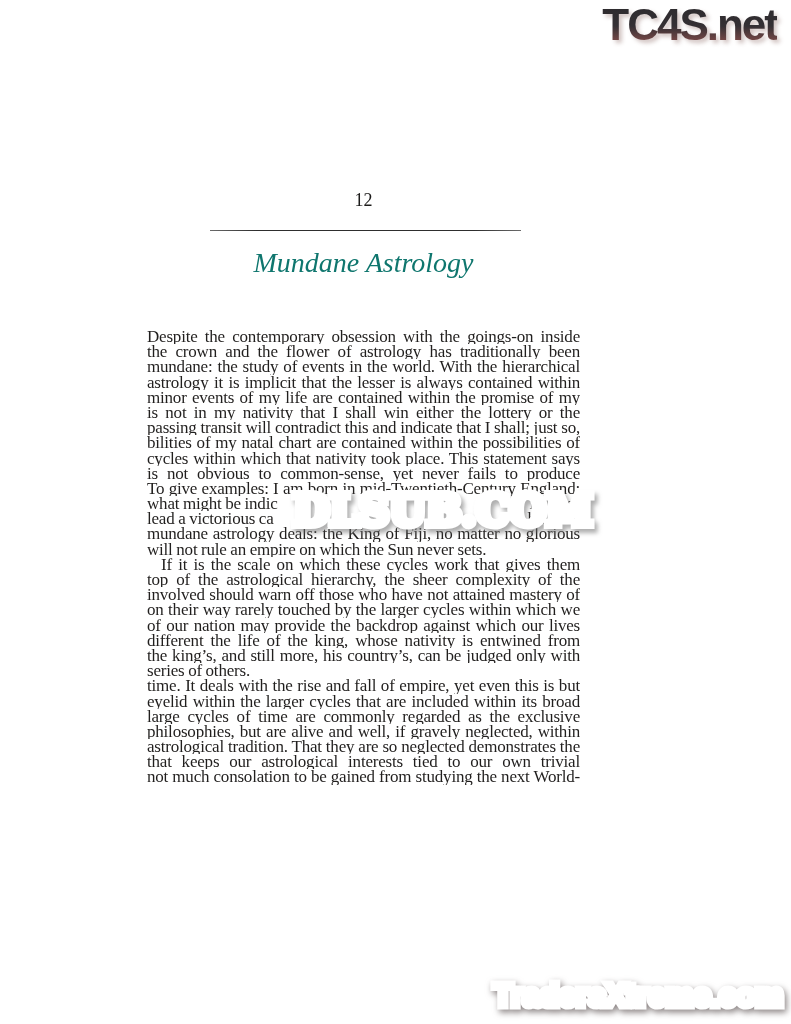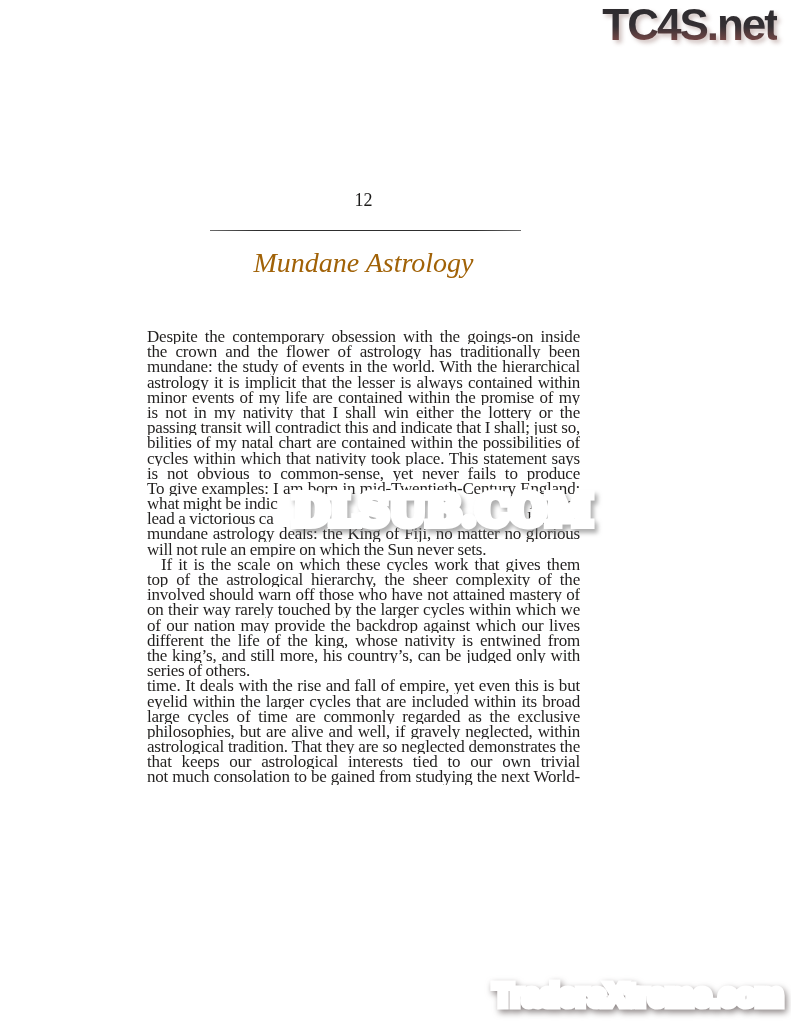--- a/index.html
+++ b/index.html
@@ -49,21 +49,21 @@
     background: linear-gradient(90deg, #6b6b6b, #2e2e2e 15%, #2e2e2e 85%, #6b6b6b);
   }
   .chapter-title {
     position: absolute;
     top: 247px;
     left: 147px;
     width: 433px;
     text-align: center;
     font-style: italic;
     font-size: 28px;
-    color: #a16207;
+    color: #0f766e;
   }
 
   
   .body-text {
     position: absolute;
     left: 147px;
     top: 329px;
     width: 433px;
     font-size: 17px;
     line-height: 15.2px;

